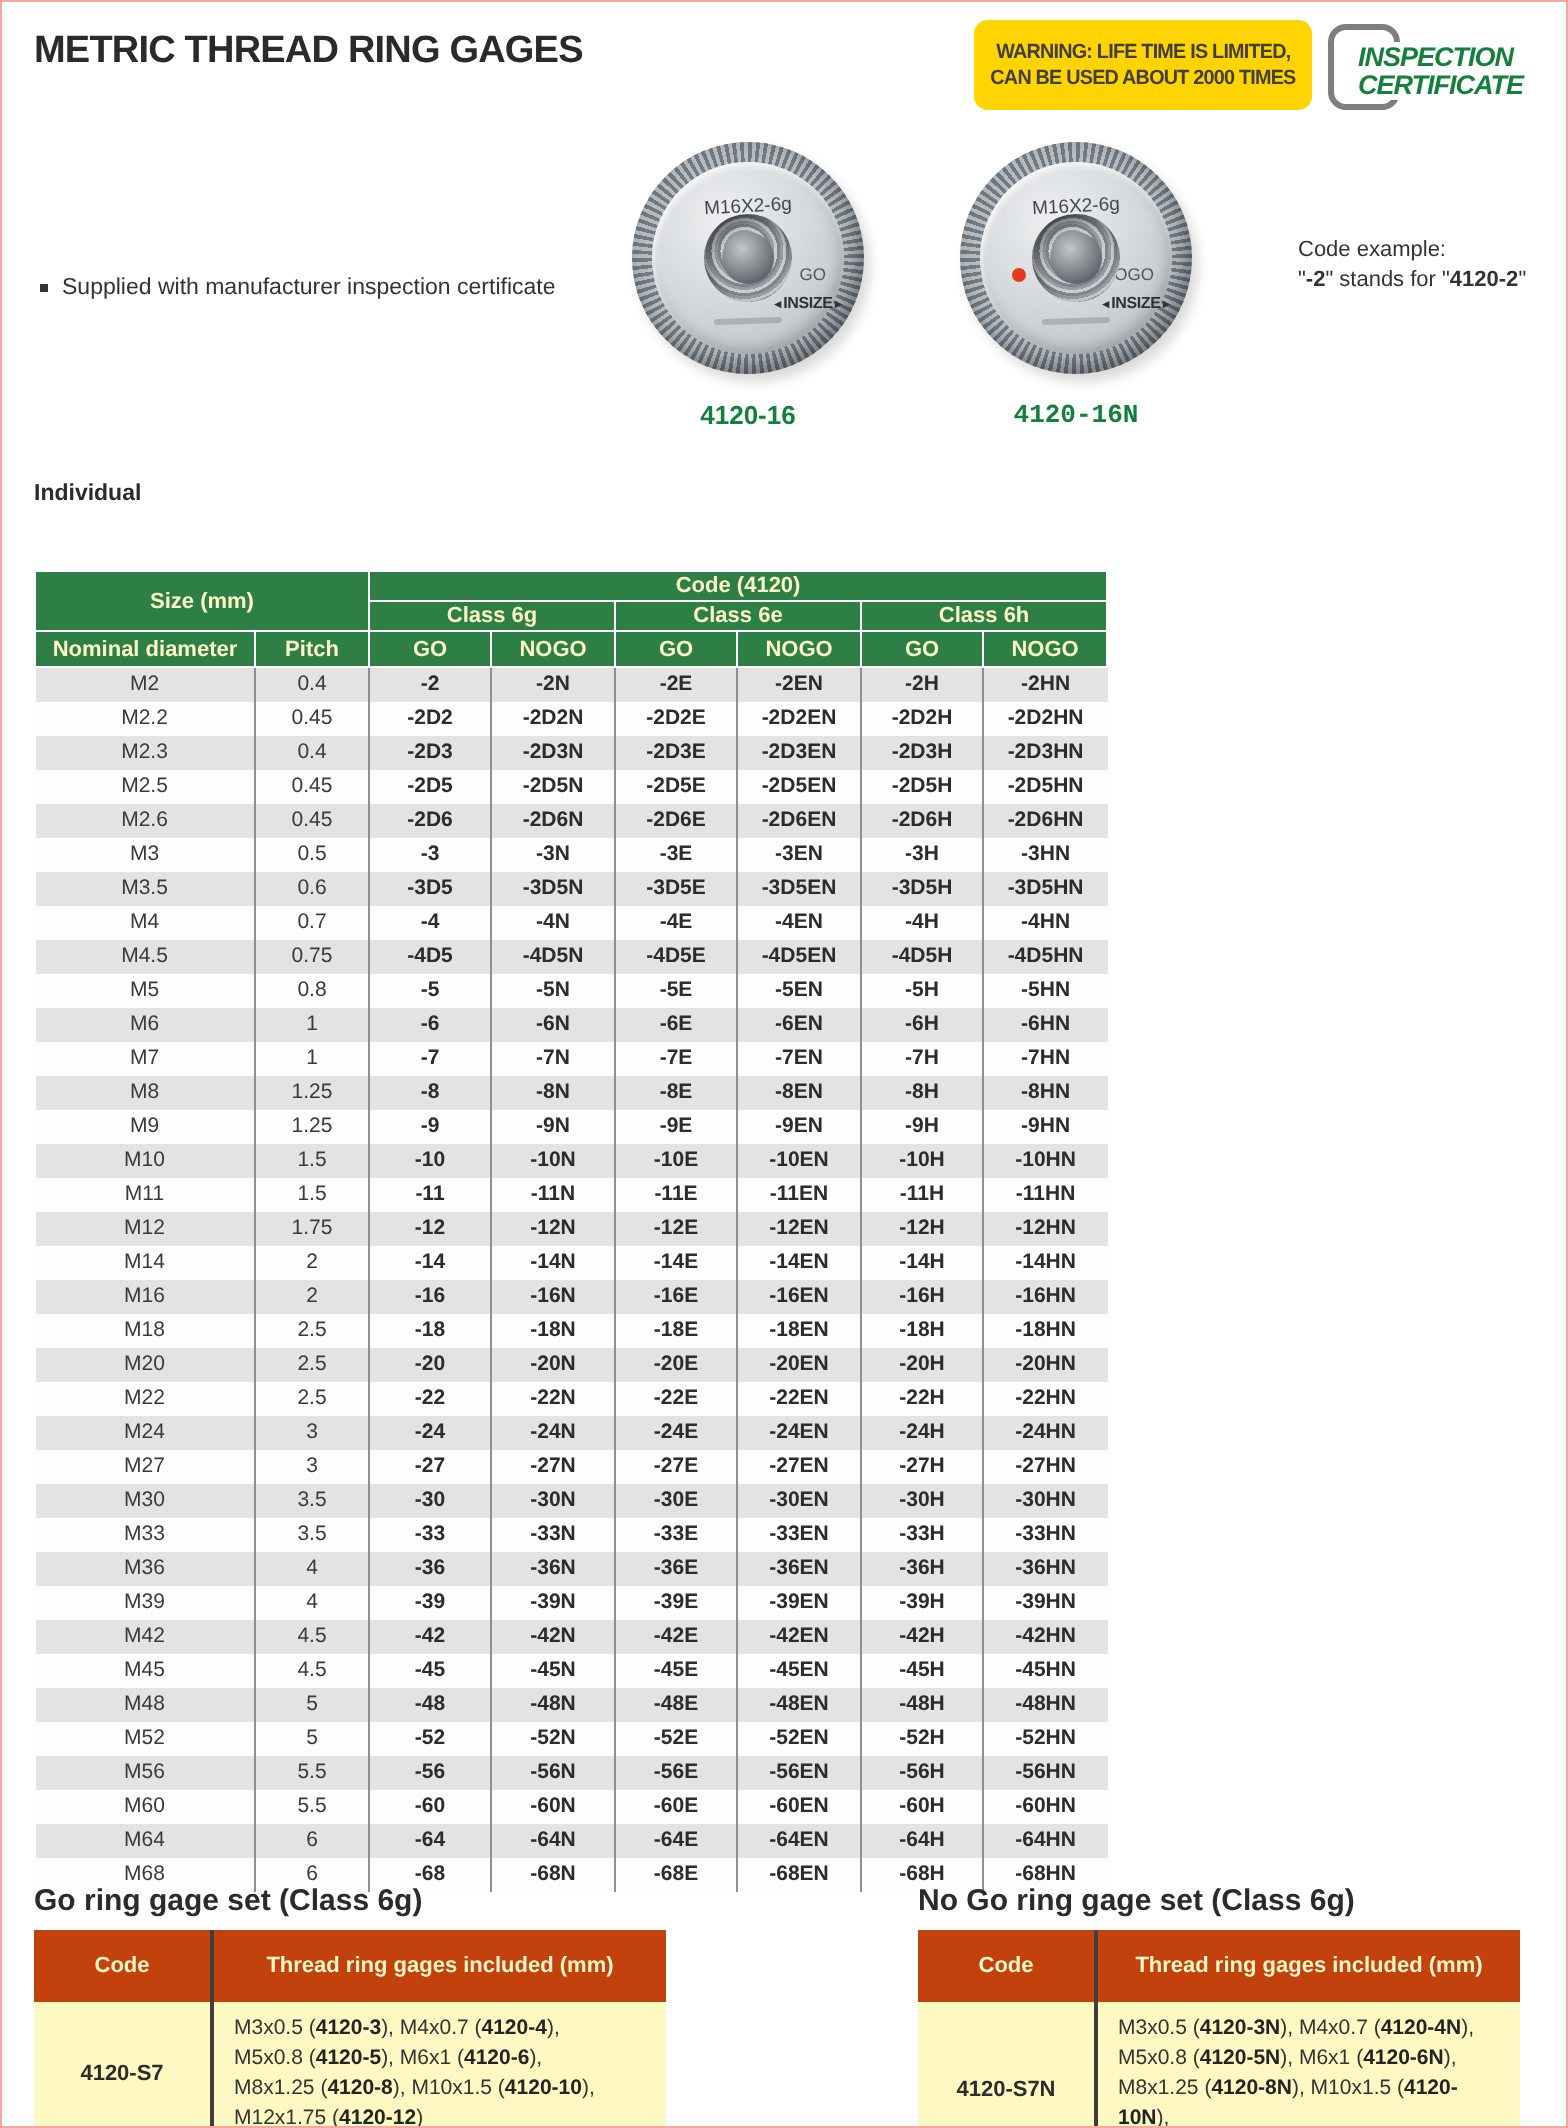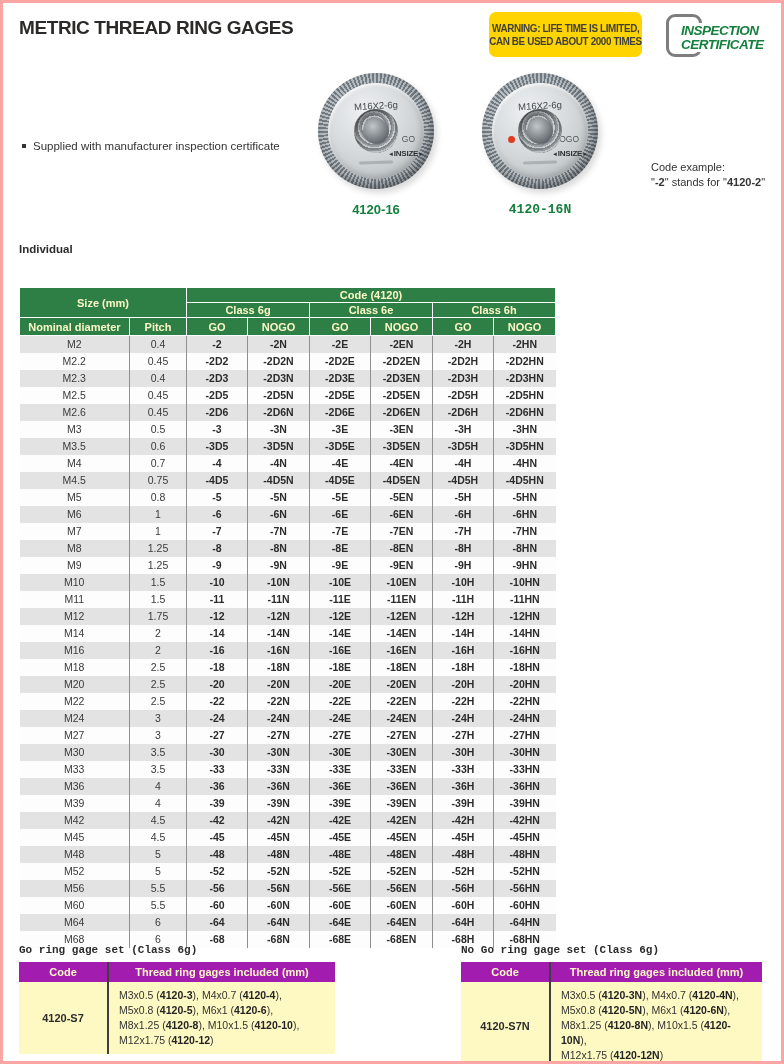--- a/index.html
+++ b/index.html
@@ -1,24 +1,24 @@
 <!DOCTYPE html>
 <html><head>
 <meta charset="utf-8">
 <style>
   * { margin:0; padding:0; box-sizing:border-box; }
   html,body { background:#fff; }
   body { font-family:"Liberation Sans", sans-serif; color:#333; }
   .page { position:relative; width:784px; height:1064px; background:#ffffff;
-          border:3px solid #fca5a5; overflow:hidden; }
+          border:1px solid #fca5a5; overflow:hidden; }
 
   
   .title { position:absolute; left:16px; top:14px; font-size:19px; font-weight:bold;
            color:#2b2a28; letter-spacing:-0.4px; }
-  .warning { position:absolute; left:486px; top:9px; width:153px; height:45px;
+  .warning { position:absolute; left:486px; top:9px; width:169px; height:45px;
              background:#ffd400; border-radius:7px; display:flex; flex-direction:column;
              justify-content:center; align-items:center; }
   .warning div { font-size:10.3px; font-weight:bold; color:#403f39; letter-spacing:-0.4px;
                  line-height:13px; white-space:nowrap; transform:scaleX(.96); }
   .cert { position:absolute; left:663px; top:8px; width:118px; height:50px; }
   .cert-shape { position:absolute; left:0; top:3px; width:36px; height:43px;
                 border:3.5px solid #7e7e7e; border-radius:9px; }
   .cert-text { position:absolute; left:13px; top:12px; background:#ffffff; padding:1px 2px;
                font-style:italic; font-weight:bold; font-size:13.5px; line-height:13.5px;
                color:#15803d; letter-spacing:-0.5px; white-space:nowrap; }
@@ -46,42 +46,42 @@
   .brand::before { content:"◄"; font-size:6px; } .brand::after { content:"►"; font-size:6px; }
   .serial-line { position:absolute; bottom:15px; left:50%; transform:translateX(-50%) rotate(-2deg);
            width:34px; height:3px; background:#8e959a; border-radius:2px; opacity:.55; }
   .caption { position:absolute; top:199px; width:116px; text-align:center;
              font-size:13px; font-weight:bold; color:#15803d; }
 
   
   .bullets { position:absolute; left:18px; top:135px; list-style:none; }
   .bullets li { position:relative; padding-left:12px; font-size:11.5px; line-height:16px; color:#333; }
   .bullets li::before { content:""; position:absolute; left:1px; top:6px; width:4px; height:4px; background:#333; }
-  .code-example { position:absolute; left:648px; top:117px; font-size:11px; line-height:14.5px; color:#333;margin-top:40px; }
+  .code-example { position:absolute; left:648px; top:117px; font-size:11px; line-height:14.5px; color:#333; }
 
   
   .individual { position:absolute; left:16px; top:240px; font-size:11.5px; font-weight:bold; color:#2b2b2b; }
   table { border-collapse:collapse; table-layout:fixed; }
   .gage-table { position:absolute; left:16px; top:264px; width:536px;margin-top:20px; }
   .gage-table th { background:#2e7f45; color:#fcf8c6; font-size:11px; font-weight:bold;
                    border:1.5px solid #ffffff; padding:0; }
   .gage-table thead tr.r1 th { height:15px; }
   .gage-table thead tr.r2 th { height:15px; }
   .gage-table thead tr.r3 th { height:18px; }
   .gage-table td { height:17px; text-align:center; font-size:10.5px; color:#3a3a3a;
                    padding:0; border-left:1px solid #8f8f8f; }
   .gage-table td:first-child { border-left:none; }
   .gage-table tr.odd  td { background:#e3e3e3; }
   .gage-table tr.even td { background:#fdfdfd; }
   .gage-table td.code { font-weight:bold; color:#2c2c2c; }
 
   
   .set-block { position:absolute; }
-  .set-title { font-size:11px; font-weight:bold; color:#2b2b2b; margin-bottom:6px;font-family:Liberation Mono, monospace; }
-  .set-table th { background:#a21caf; color:#fcf8c6; font-size:11px; font-weight:bold; height:20px; padding:0; }
+  .set-title { font-size:15px; font-weight:bold; color:#2b2b2b; margin-bottom:6px; }
+  .set-table th { background:#c2410c; color:#fcf8c6; font-size:11px; font-weight:bold; height:36px; padding:0; }
   .set-table td { background:#fef9c3; vertical-align:middle; }
   .set-table .divider { border-left:2px solid #3e3e3e; }
   .set-code { text-align:center; font-size:11px; font-weight:bold; color:#2c2c2c; }
   .set-content { font-size:10.5px; line-height:15px; color:#333; padding:6px 10px; }
   .set-content b { color:#242424; }
 </style>
 </head>
 <body>
 
 <div class="page">

